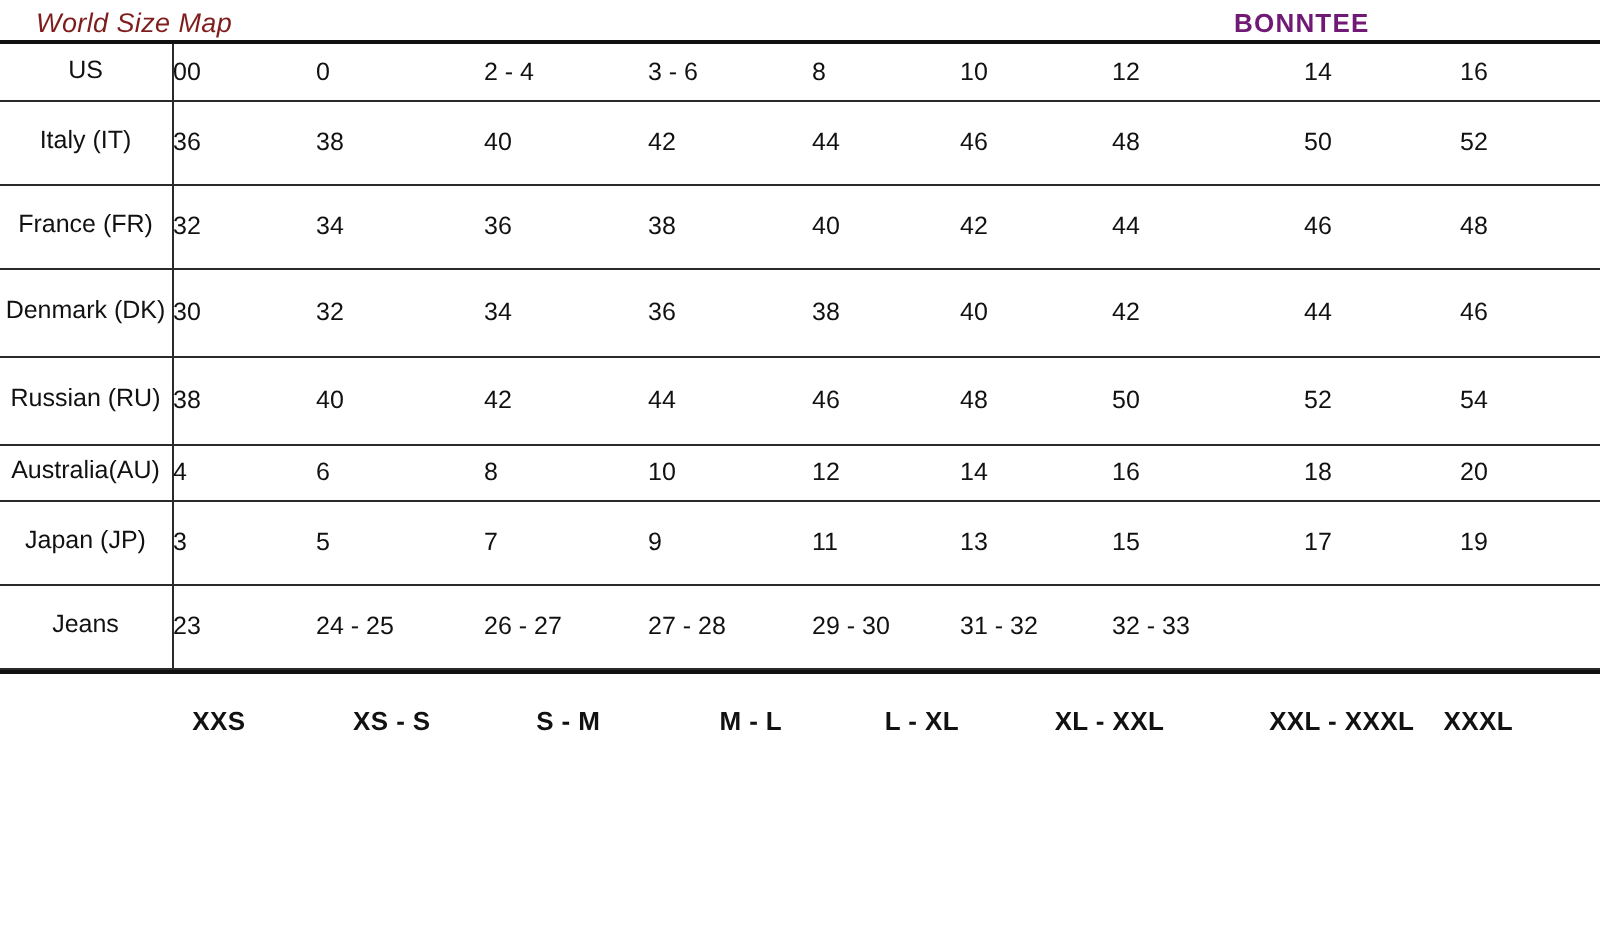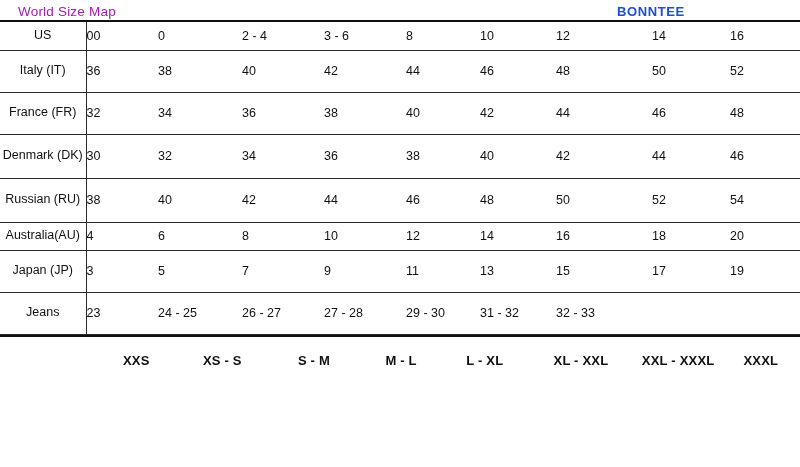--- a/index.html
+++ b/index.html
@@ -21,33 +21,34 @@
   
   .header {
     position: relative;
     height: 22px;
     border-bottom: 2px solid #111;
     display: flex;
     align-items: flex-end;
     padding: 0 18px 1px 18px;
   }
   .header-title {
+    font-style: italic;
     font-size: 13.5px;
     font-weight: 500;
     letter-spacing: .2px;
-    color: #a21caf;
+    color: #7f1d1d;
   }
   .header-brand {
     position: absolute;
     left: 617px;
     bottom: 1px;
     font-size: 13px;
     font-weight: 600;
     letter-spacing: .6px;
-    color: #1d4ed8;
+    color: #701a75;
   }
   
   table.size-table {
     border-collapse: collapse;
     width: 800px;
     table-layout: fixed;
   }
   table.size-table td {
     border-bottom: 1px solid #2a2a2a;
     font-size: 12.5px;
@@ -93,21 +94,21 @@
   }
   .summary-inner {
     display: table;
     table-layout: fixed;
     width: 800px;
     height: 48px;
   }
   .summary-cell {
     display: table-cell;
     vertical-align: middle;
-    text-align: center;
+    text-align: left;
     font-size: 13px;
     font-weight: 700;
     color: #111;
     letter-spacing: .2px;
   }
   .sc0 { width: 86px; }
   .sc1 { width: 72px; }
   .sc2 { width: 84px; }
   .sc3 { width: 82px; margin-top: 40px; }
   .sc4 { width: 82px; }

